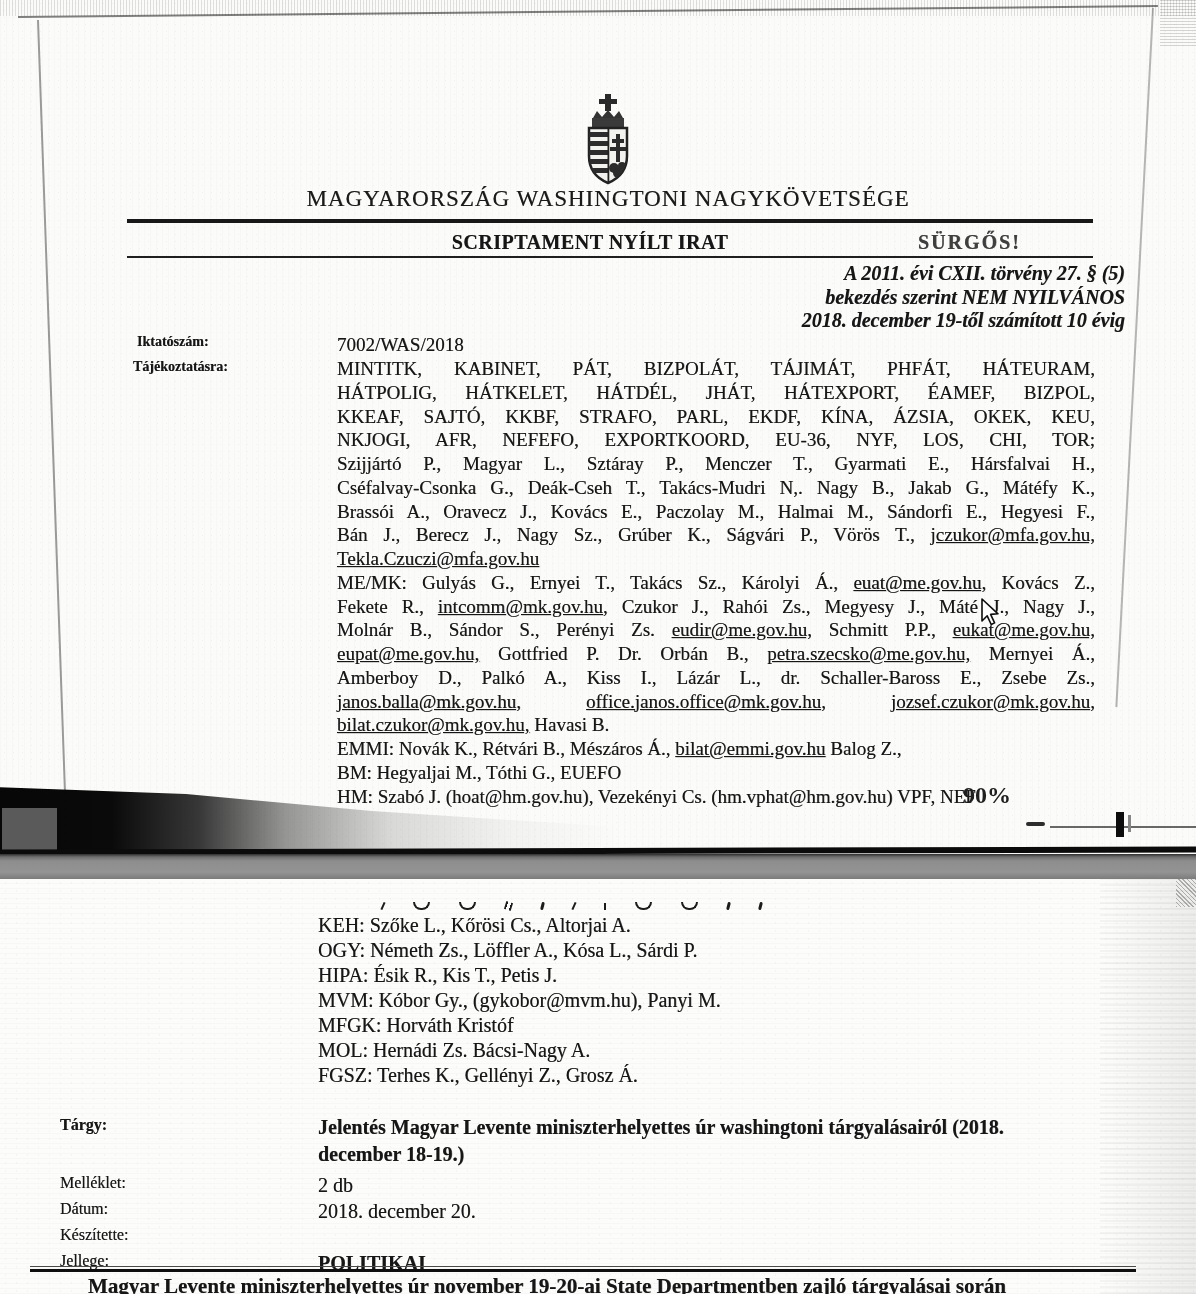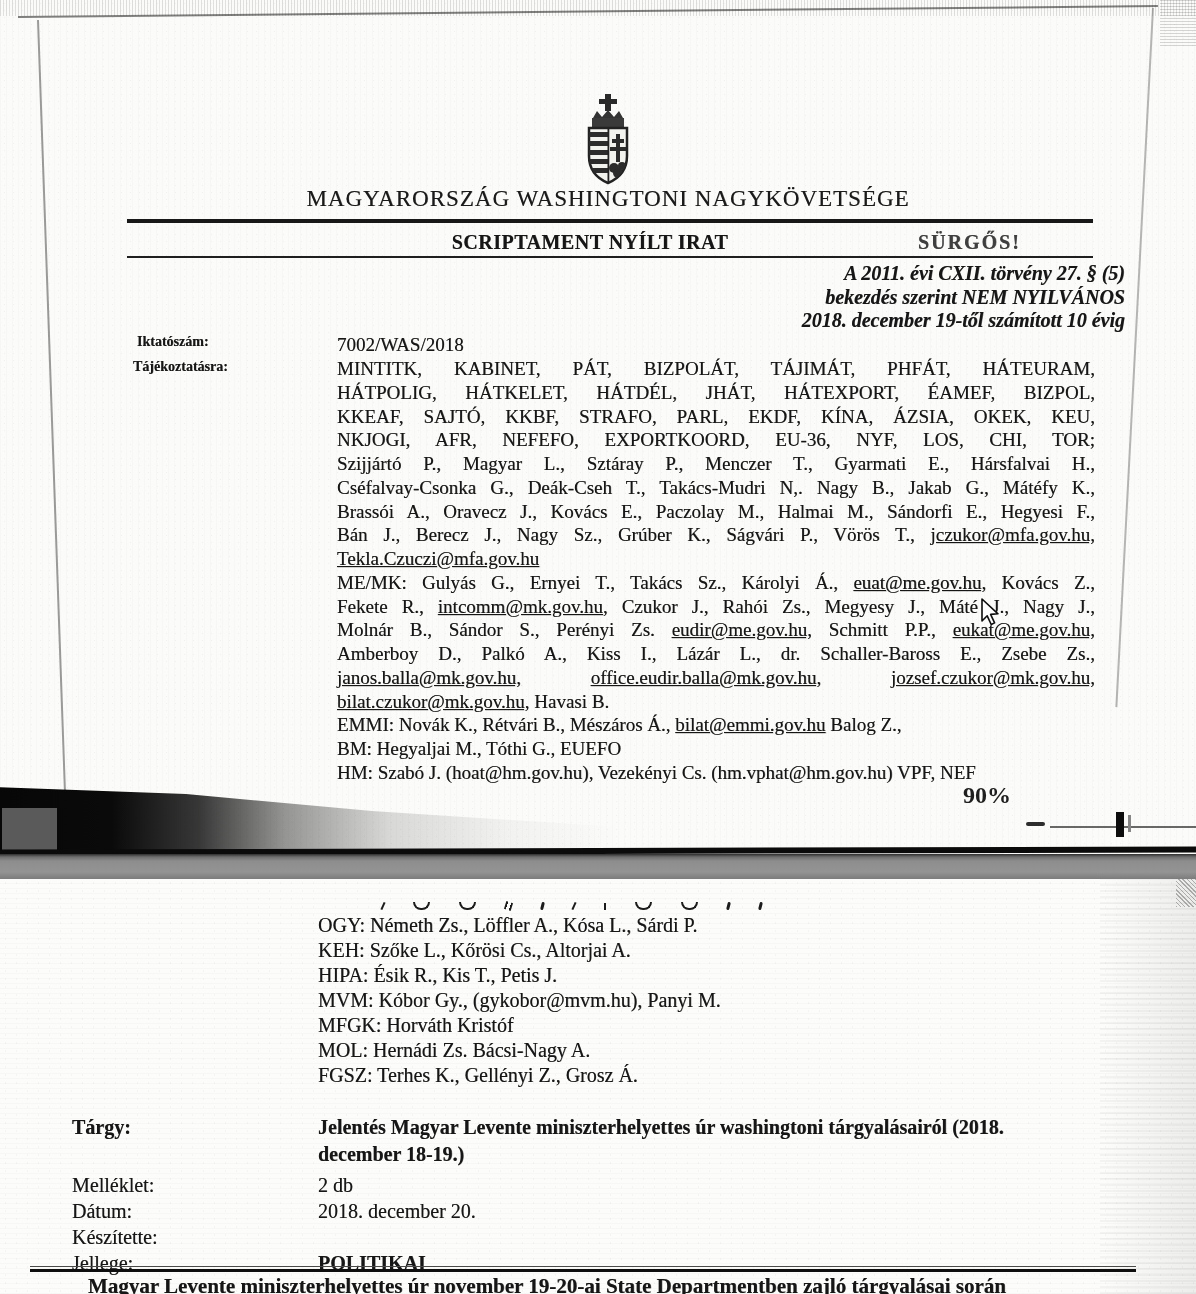--- a/index.html
+++ b/index.html
@@ -86,21 +86,21 @@
   .cutline .bar{width:2px;height:7px;background:#1c1c1c;}
   .cutline .comma{width:3px;height:8px;background:#1c1c1c;border-radius:2px;transform:rotate(14deg);}
   .cutline .dtick{width:7px;height:8px;
     background:linear-gradient(90deg,#1c1c1c 0 2px,transparent 2px 5px,#1c1c1c 5px 7px);
     transform:rotate(18deg);}
   .corner-blob{position:absolute;left:1176px;top:0;width:20px;height:28px;opacity:.55;
     background:repeating-linear-gradient(45deg, rgba(0,0,0,.5) 0 1px, transparent 1px 3px);}
 
   .orglist{position:absolute;left:318px;top:34px;font-size:20px;line-height:25px;}
   .p2row{position:absolute;left:0;width:1196px;height:26px;}
-  .p2label{position:absolute;left:72px;font-size:20px;}
+  .p2label{position:absolute;left:60px;font-size:16px;}
   .p2value{position:absolute;left:318px;font-size:20px;}
   .row-targy{top:237px;} .row-targy .p2label,.row-targy .p2value{font-weight:bold;}
   .targy-l2{position:absolute;left:318px;top:264px;font-size:20px;font-weight:bold;}
   .row-mell{top:295px;} .row-datum{top:321px;} .row-kesz{top:347px;}
   .row-jell{top:373px;} .row-jell .p2value{font-weight:bold;}
   .p2rule-a{position:absolute;left:30px;top:387px;width:1106px;height:1px;background:#4a4a4a;}
   .p2rule-b{position:absolute;left:30px;top:390px;width:1106px;height:3px;background:#0e0e0e;}
   .footer-line{position:absolute;left:88px;top:395px;width:1100px;
     font-size:21px;font-weight:bold;white-space:nowrap;}
 
@@ -167,22 +167,23 @@
         <div class="rline just"><span>KKEAF, SAJTÓ, KKBF, STRAFO, PARL, EKDF, KÍNA, ÁZSIA, OKEK, KEU,</span></div>
         <div class="rline just"><span>NKJOGI, AFR, NEFEFO, EXPORTKOORD, EU-36, NYF, LOS, CHI, TOR;</span></div>
         <div class="rline just"><span>Szijjártó P., Magyar L., Sztáray P., Menczer T., Gyarmati E., Hársfalvai H.,</span></div>
         <div class="rline just"><span>Cséfalvay-Csonka G., Deák-Cseh T., Takács-Mudri N,. Nagy B., Jakab G., Mátéfy K.,</span></div>
         <div class="rline just"><span>Brassói A., Oravecz J., Kovács E., Paczolay M., Halmai M., Sándorfi E., Hegyesi F.,</span></div>
         <div class="rline just"><span>Bán J., Berecz J., Nagy Sz., Grúber K., Ságvári P., Vörös T., </span><span class="u">jczukor@mfa.gov.hu,</span></div>
         <div class="rline left"><span class="u">Tekla.Czuczi@mfa.gov.hu</span></div>
         <div class="rline just"><span>ME/MK: Gulyás G., Ernyei T., Takács Sz., Károlyi Á., </span><span class="u">euat@me.gov.hu,</span><span> Kovács Z.,</span></div>
         <div class="rline just"><span>Fekete R., </span><span class="u">intcomm@mk.gov.hu,</span><span> Czukor J., Rahói Zs., Megyesy J., Máté J., Nagy J.,</span></div>
         <div class="rline just"><span>Molnár B., Sándor S., Perényi Zs. </span><span class="u">eudir@me.gov.hu,</span><span> Schmitt P.P., </span><span class="u">eukat@me.gov.hu,</span></div>
+        <div class="rline just"><span class="u">eupat@me.gov.hu,</span><span> Gottfried P. Dr. Orbán B., </span><span class="u">petra.szecsko@me.gov.hu,</span><span> Mernyei Á.,</span></div>
         <div class="rline just"><span>Amberboy D., Palkó A., Kiss I., Lázár L., dr. Schaller-Baross E., Zsebe Zs.,</span></div>
-        <div class="rline just"><span class="u">janos.balla@mk.gov.hu,</span><span> </span><span class="u">office.eudir.balla@mk.gov.hu,</span><span> </span><span class="u">jozsef.czukor@mk.gov.hu,</span></div>
+        <div class="rline just"><span class="u">janos.balla@mk.gov.hu,</span><span> </span><span class="u">office.janos.office@mk.gov.hu,</span><span> </span><span class="u">jozsef.czukor@mk.gov.hu,</span></div>
         <div class="rline left"><span class="u">bilat.czukor@mk.gov.hu,</span><span> Havasi B.</span></div>
         <div class="rline left"><span>EMMI: Novák K., Rétvári B., Mészáros Á., </span><span class="u">bilat@emmi.gov.hu</span><span> Balog Z.,</span></div>
         <div class="rline left"><span>BM: Hegyaljai M., Tóthi G., EUEFO</span></div>
         <div class="rline left"><span>HM: Szabó J. (hoat@hm.gov.hu),  Vezekényi Cs. (hm.vphat@hm.gov.hu) VPF, NEF</span></div>
       </div>
 
     <div class="abs zoom-label">90%</div>
     <div class="abs zoom-minus"></div>
     <div class="abs zoom-track"></div>
     <div class="abs zoom-handle"></div>
@@ -206,22 +207,22 @@
         <i class="comma"></i>
         <i class="tick"></i>
         <i class="bar"></i>
         <i class="arc"></i>
         <i class="arc"></i>
         <i class="comma"></i>
         <i class="comma"></i>
       </div>
 
     <div class="orglist ink">
+        <div>KEH: Szőke L., Kőrösi Cs., Altorjai A.</div>
         <div>OGY: Németh Zs., Löffler A., Kósa L., Sárdi P.</div>
-        <div>KEH: Szőke L., Kőrösi Cs., Altorjai A.</div>
         <div>HIPA: Ésik R., Kis T., Petis J.</div>
         <div>MVM: Kóbor Gy., (gykobor@mvm.hu), Panyi M.</div>
         <div>MFGK: Horváth Kristóf</div>
         <div>MOL: Hernádi Zs. Bácsi-Nagy A.</div>
         <div>FGSZ: Terhes K., Gellényi Z., Grosz Á.</div>
       </div>
 
     <div class="p2row row-targy">
       <span class="p2label ink">Tárgy:</span>
       <span class="p2value ink">Jelentés Magyar Levente miniszterhelyettes úr washingtoni tárgyalásairól (2018.</span>

